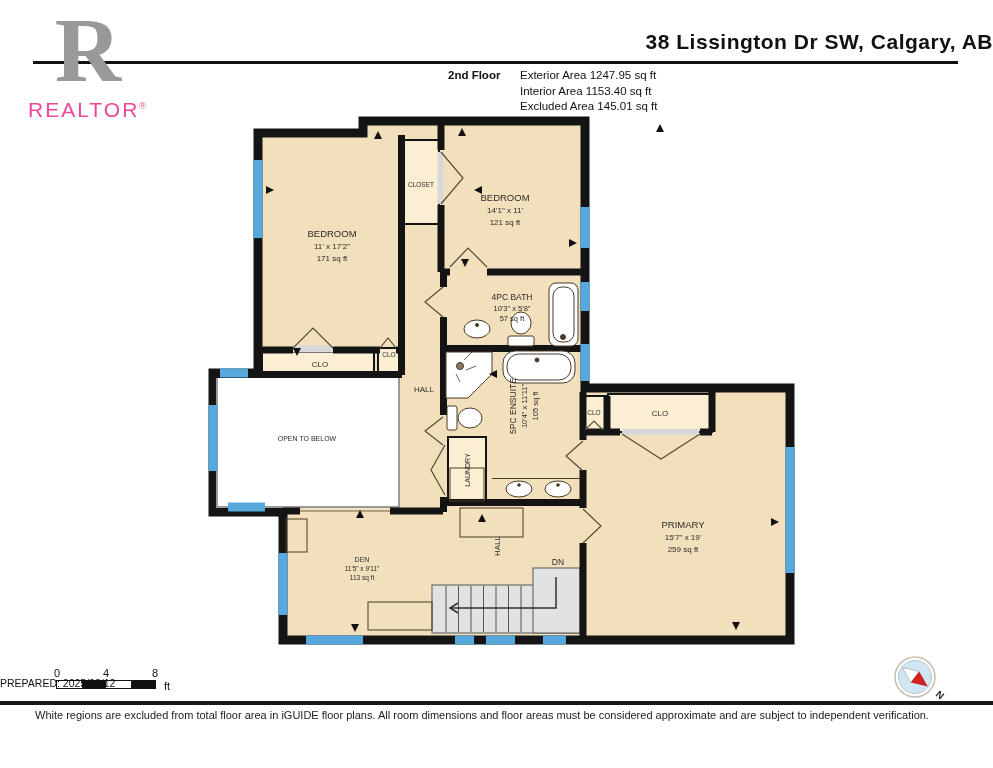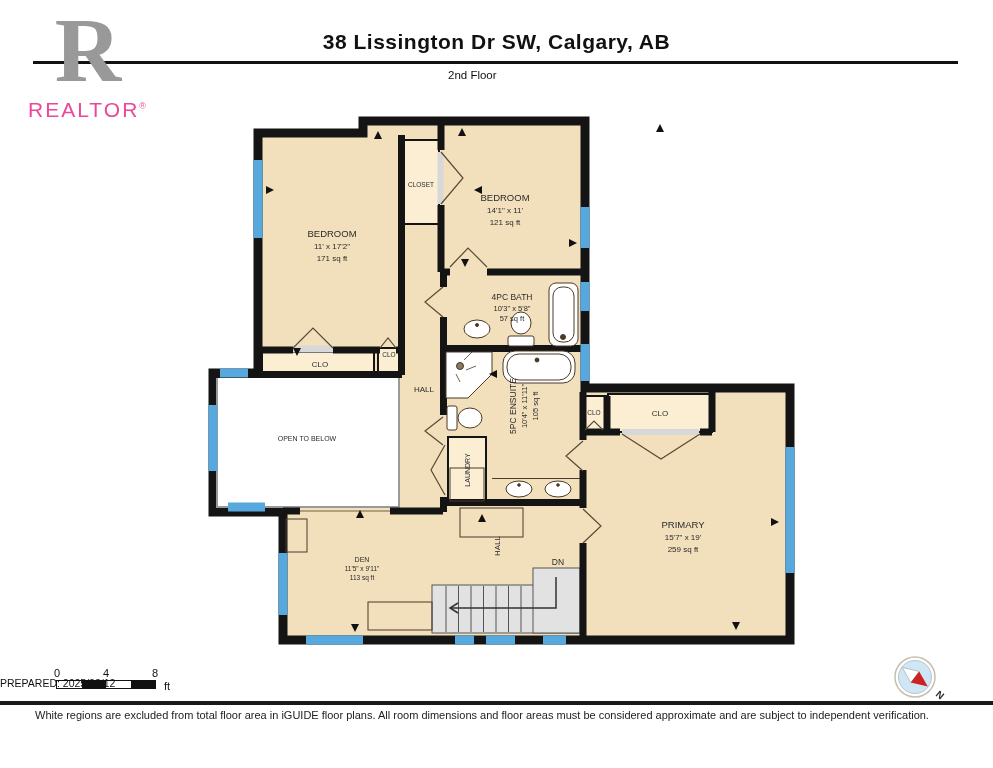--- a/index.html
+++ b/index.html
@@ -4,24 +4,24 @@
 <style>
   html,body{margin:0;padding:0;background:#fff;}
   body{width:993px;height:768px;position:relative;overflow:hidden;
        font-family:"Liberation Sans", sans-serif;color:#111;}
   .abs{position:absolute;}
   
   #logo{left:28px;top:2px;width:120px;text-align:center;color:#9a9a9a;}
   #logo .big-r{font-family:"Liberation Serif", serif;font-weight:bold;font-size:92px;line-height:96px;color:#999;}
   #logo .word{font-size:21px;letter-spacing:2px;color:#ec4899;}
   #logo .reg{font-size:9px;vertical-align:super;}
-  #title{left:0;right:0;top:30px;text-align:center;font-size:21px;font-weight:bold;letter-spacing:.5px;}
+  #title{left:0;right:0;top:30px;text-align:right;font-size:21px;font-weight:bold;letter-spacing:.5px;}
   #title-rule{left:33px;width:925px;top:61px;height:3px;background:#111;}
   #floor-info{left:448px;top:69px;display:flex;font-size:11.5px;}
-  #floor-label{font-weight:normal;width:58px;}
+  #floor-label{font-weight:bold;width:58px;}
   #area-lines div{margin-left:14px;margin-bottom:3.5px;}
   
   #scale{left:56px;top:667px;width:130px;font-size:11px;}
   #scale .nums{position:relative;height:13px;}
   #scale .nums span{position:absolute;transform:translateX(-50%);}
   #scale .bar{width:98px;height:7px;border:1.6px solid #111;display:flex;}
   #scale .bar i{flex:1;}
   #scale .bar i.b{background:#111;}
   #scale .ft{position:absolute;left:108px;top:13px;}
   #prepared{left:0;right:0;top:677px;text-align:left;font-size:10.5px;}
@@ -36,20 +36,25 @@
 
 <div id="logo" class="abs">
   <div class="big-r">R</div>
   <div class="word"><span>REALTOR</span><span class="reg">®</span></div>
 </div>
 
 <div id="title" class="abs">38 Lissington Dr SW, Calgary, AB</div>
 
 <div id="floor-info" class="abs">
   <div id="floor-label">2nd Floor</div>
+  <div id="area-lines">
+    <div>Exterior Area 1247.95 sq ft</div>
+    <div>Interior Area 1153.40 sq ft</div>
+    <div>Excluded Area 145.01 sq ft</div>
+  </div>
 </div>
 
 <svg class="abs" style="left:0;top:0" width="993" height="768" viewBox="0 0 993 768">
 
   <path d="M258,133 L363,133 L363,121 L585,121 L585,388 L790,388 L790,640 L283,640 L283,512 L213,512 L213,373 L258,373 Z" fill="#f2dfbc" stroke="#141414" stroke-width="9" stroke-linejoin="miter"></path>
 
   <g fill="#fceed3" stroke="#141414" stroke-width="2">
     <rect x="403" y="140" width="36" height="84"></rect>
     <rect x="262" y="352" width="112" height="22"></rect>
     <rect x="378" y="348" width="22" height="26"></rect>

